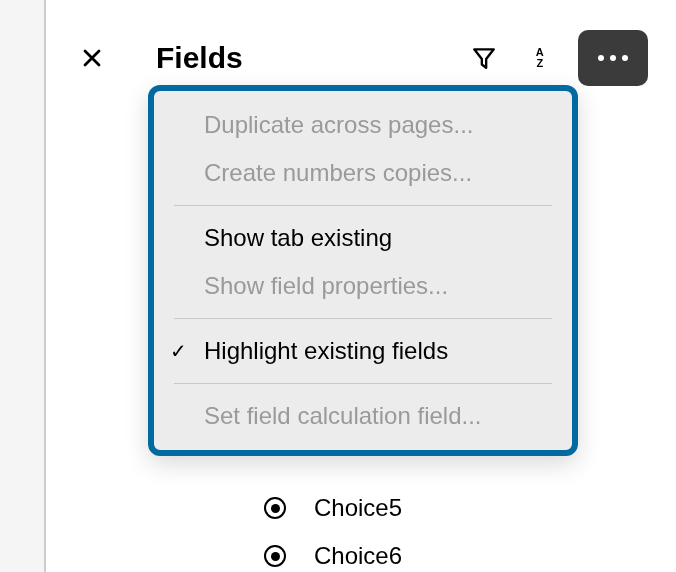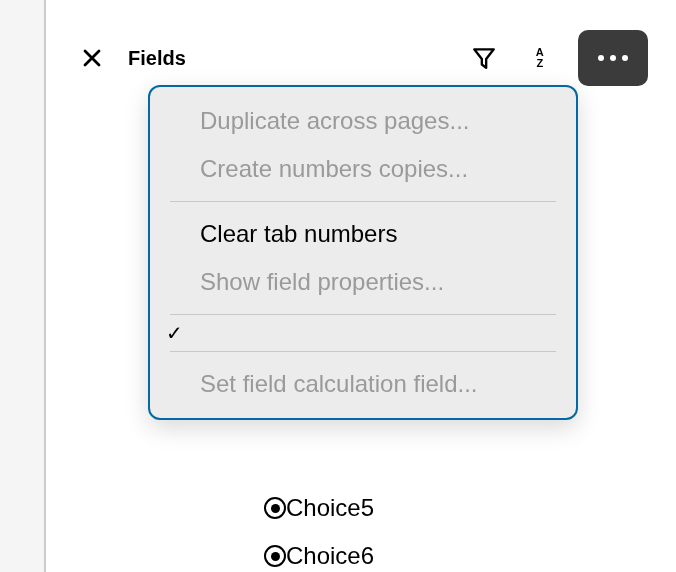--- a/index.html
+++ b/index.html
@@ -45,24 +45,25 @@
       align-items: center;
       justify-content: center;
       cursor: pointer;
       flex-shrink: 0;
     }
     .close-btn svg {
       width: 20px;
       height: 20px;
     }
     .title {
-      font-size: 20px;
+      font-size: 30px;
       font-weight: 700;
       color: #000;
       flex: 1;
+      margin-left: 28px;
     }
     .header-icons {
       display: flex;
       align-items: center;
       gap: 20px;
     }
     .icon-btn {
       width: 36px;
       height: 36px;
       display: flex;
@@ -108,21 +109,21 @@
       justify-content: center;
     }
     .field-list {
       position: absolute;
       left: 218px;
       top: 494px;
     }
     .field-item {
       display: flex;
       align-items: center;
-      gap: 0;
+      gap: 28px;
       margin-bottom: 20px;
       font-size: 24px;
       color: #000;
     }
     .radio-icon {
       width: 22px;
       height: 22px;
       border: 2.5px solid #000;
       border-radius: 50%;
       display: flex;
@@ -136,21 +137,21 @@
       height: 9px;
       background: #000;
       border-radius: 50%;
     }
     .context-menu {
       position: absolute;
       left: 148px;
       top: 85px;
       width: 430px;
       background: #ececec;
-      border: 2px solid #0369a1;
+      border: 6px solid #0369a1;
       border-radius: 12px;
       box-shadow: 0 8px 24px rgba(0,0,0,0.15);
       padding: 10px 0;
     }
     .menu-item {
       padding: 10px 28px 10px 50px;
       font-size: 24px;
       color: #000;
       position: relative;
       cursor: pointer;
@@ -224,26 +225,27 @@
 
 <div class="context-menu">
   <div class="menu-item disabled">
     <span>Duplicate across pages...</span>
   </div>
   <div class="menu-item disabled">
     <span>Create numbers copies...</span>
   </div>
   <div class="menu-separator"></div>
   <div class="menu-item">
-    <span>Clear tab numbers</span>
+    <span>Show tab existing</span>
   </div>
   <div class="menu-item disabled">
     <span>Show field properties...</span>
   </div>
   <div class="menu-separator"></div>
   <div class="menu-item">
     <span class="check">✓</span>
+    <span>Highlight existing fields</span>
   </div>
   <div class="menu-separator"></div>
   <div class="menu-item disabled">
     <span>Set field calculation field...</span>
   </div>
 </div>
 
 </body></html>

